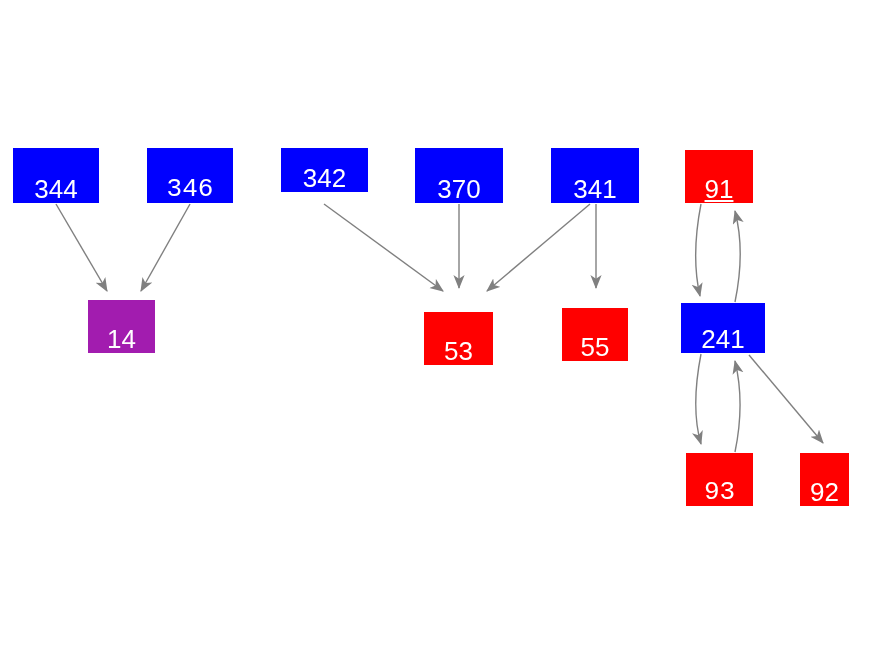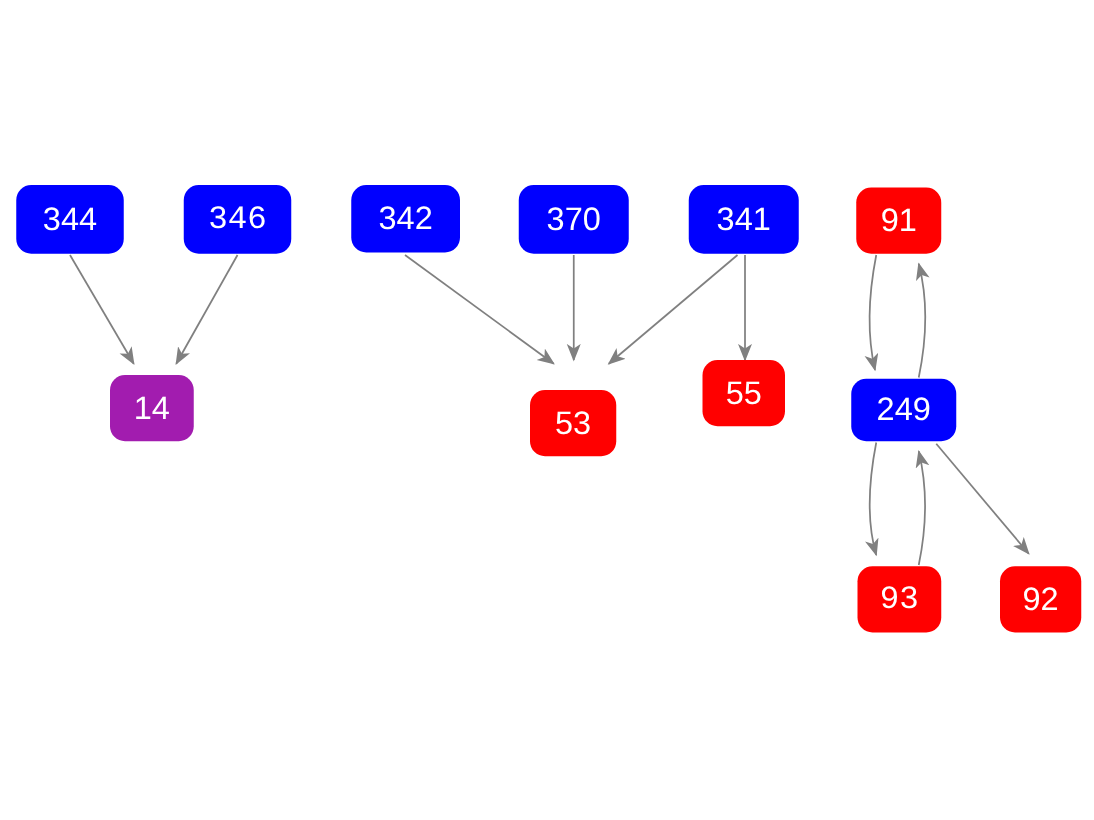--- a/index.html
+++ b/index.html
@@ -24,30 +24,29 @@
     left: 0;
     top: 0;
     width: 875px;
     height: 656px;
     pointer-events: none;
   }
   .node {
     position: absolute;
     box-sizing: border-box;
     display: flex;
-    align-items: center;
+    align-items: flex-end;
     justify-content: center;
     color: #ffffff;
     font-family: "Liberation Sans", sans-serif;
     font-size: 26px;
     line-height: 1;
     font-weight: 400;
     letter-spacing: 0px;
     user-select: none;
-    border-radius: 12px;
   }
   .node-label {
     pointer-events: none;
     position: relative;
     top: -1px;
   }
 </style>
 </head>
 <body>
 
@@ -77,42 +76,42 @@
   <div id="node-group">
       <div class="node" style="left: 13px; top: 148px; width: 86px; height: 55px; background: rgb(0, 0, 255);">
         <span class="node-label">344</span>
       </div>
       <div class="node" style="left: 147px; top: 148px; width: 86px; height: 55px; background: rgb(0, 0, 255); font-family: Liberation Mono, monospace;">
         <span class="node-label">346</span>
       </div>
       <div class="node" style="left: 88px; top: 300px; width: 67px; height: 53px; background: #a21caf;">
         <span class="node-label">14</span>
       </div>
-      <div class="node" style="left: 281px; top: 148px; width: 87px; height: 54px; background: rgb(0, 0, 255);">
+      <div class="node" style="left: 281px; top: 148px; width: 87px; height: 44px; background: rgb(0, 0, 255);">
         <span class="node-label">342</span>
       </div>
       <div class="node" style="left: 415px; top: 148px; width: 88px; height: 55px; background: rgb(0, 0, 255);">
         <span class="node-label">370</span>
       </div>
       <div class="node" style="left: 551px; top: 148px; width: 88px; height: 55px; background: rgb(0, 0, 255);">
         <span class="node-label">341</span>
       </div>
       <div class="node" style="left: 424px; top: 312px; width: 69px; height: 53px; background: rgb(255, 0, 0);">
         <span class="node-label">53</span>
       </div>
-      <div class="node" style="left: 562px; top: 288px; width: 66px; height: 53px; background: rgb(255, 0, 0);">
+      <div class="node" style="left: 562px; top: 308px; width: 66px; height: 53px; background: rgb(255, 0, 0);">
         <span class="node-label">55</span>
       </div>
-      <div class="node" style="left: 685px; top: 150px; width: 68px; height: 53px; background: rgb(255, 0, 0);">
+      <div class="node" style="left: 685px; top: 150px; width: 68px; height: 53px; background: rgb(255, 0, 0); text-decoration: underline;">
         <span class="node-label">91</span>
       </div>
       <div class="node" style="left: 681px; top: 303px; width: 84px; height: 50px; background: rgb(0, 0, 255);">
-        <span class="node-label">249</span>
+        <span class="node-label">241</span>
       </div>
       <div class="node" style="left: 686px; top: 453px; width: 67px; height: 53px; background: rgb(255, 0, 0); font-family: Liberation Mono, monospace;">
         <span class="node-label">93</span>
       </div>
-      <div class="node" style="left: 800px; top: 453px; width: 65px; height: 53px; background: rgb(255, 0, 0);">
+      <div class="node" style="left: 800px; top: 453px; width: 49px; height: 53px; background: rgb(255, 0, 0);">
         <span class="node-label">92</span>
       </div>
     </div>
 
 </div>
 
 </body></html>

